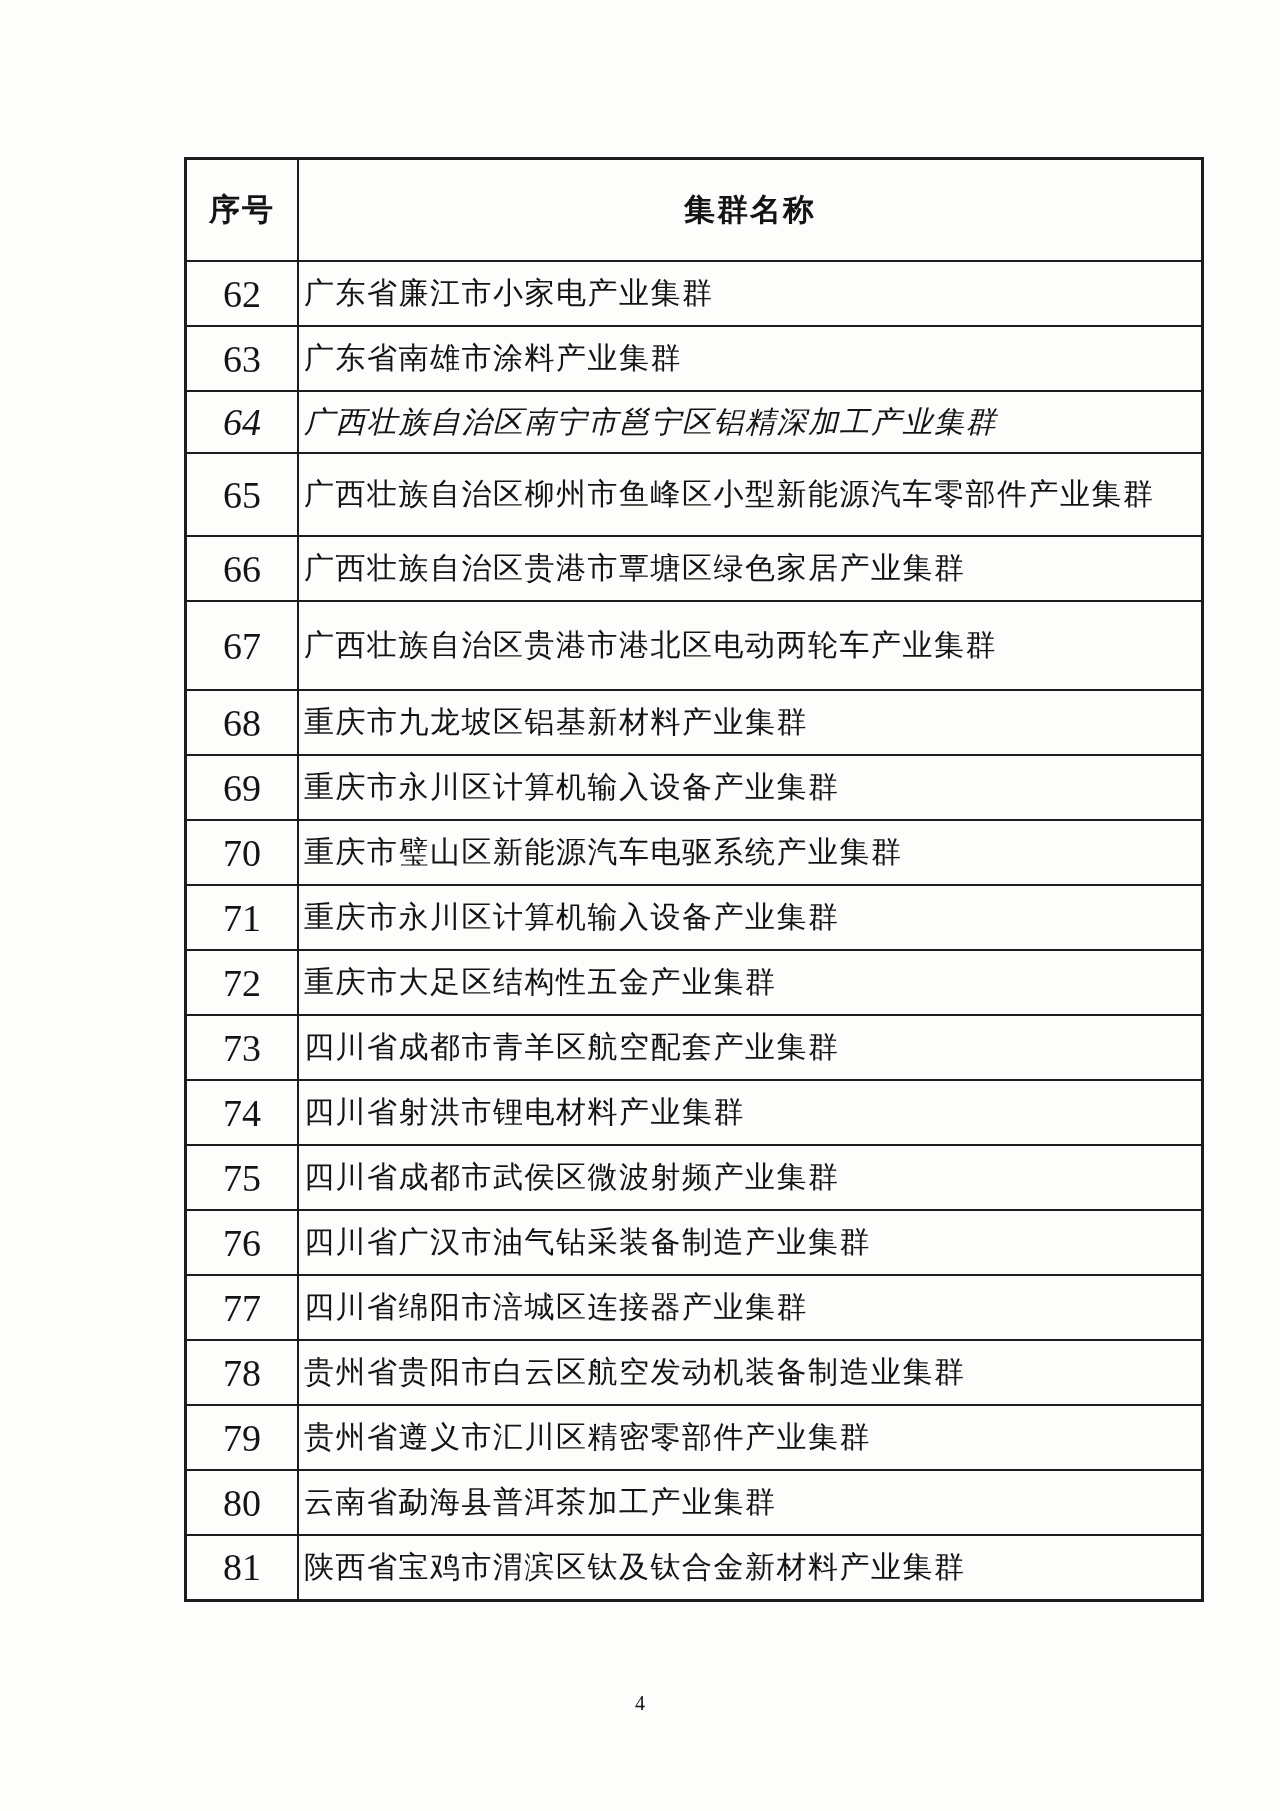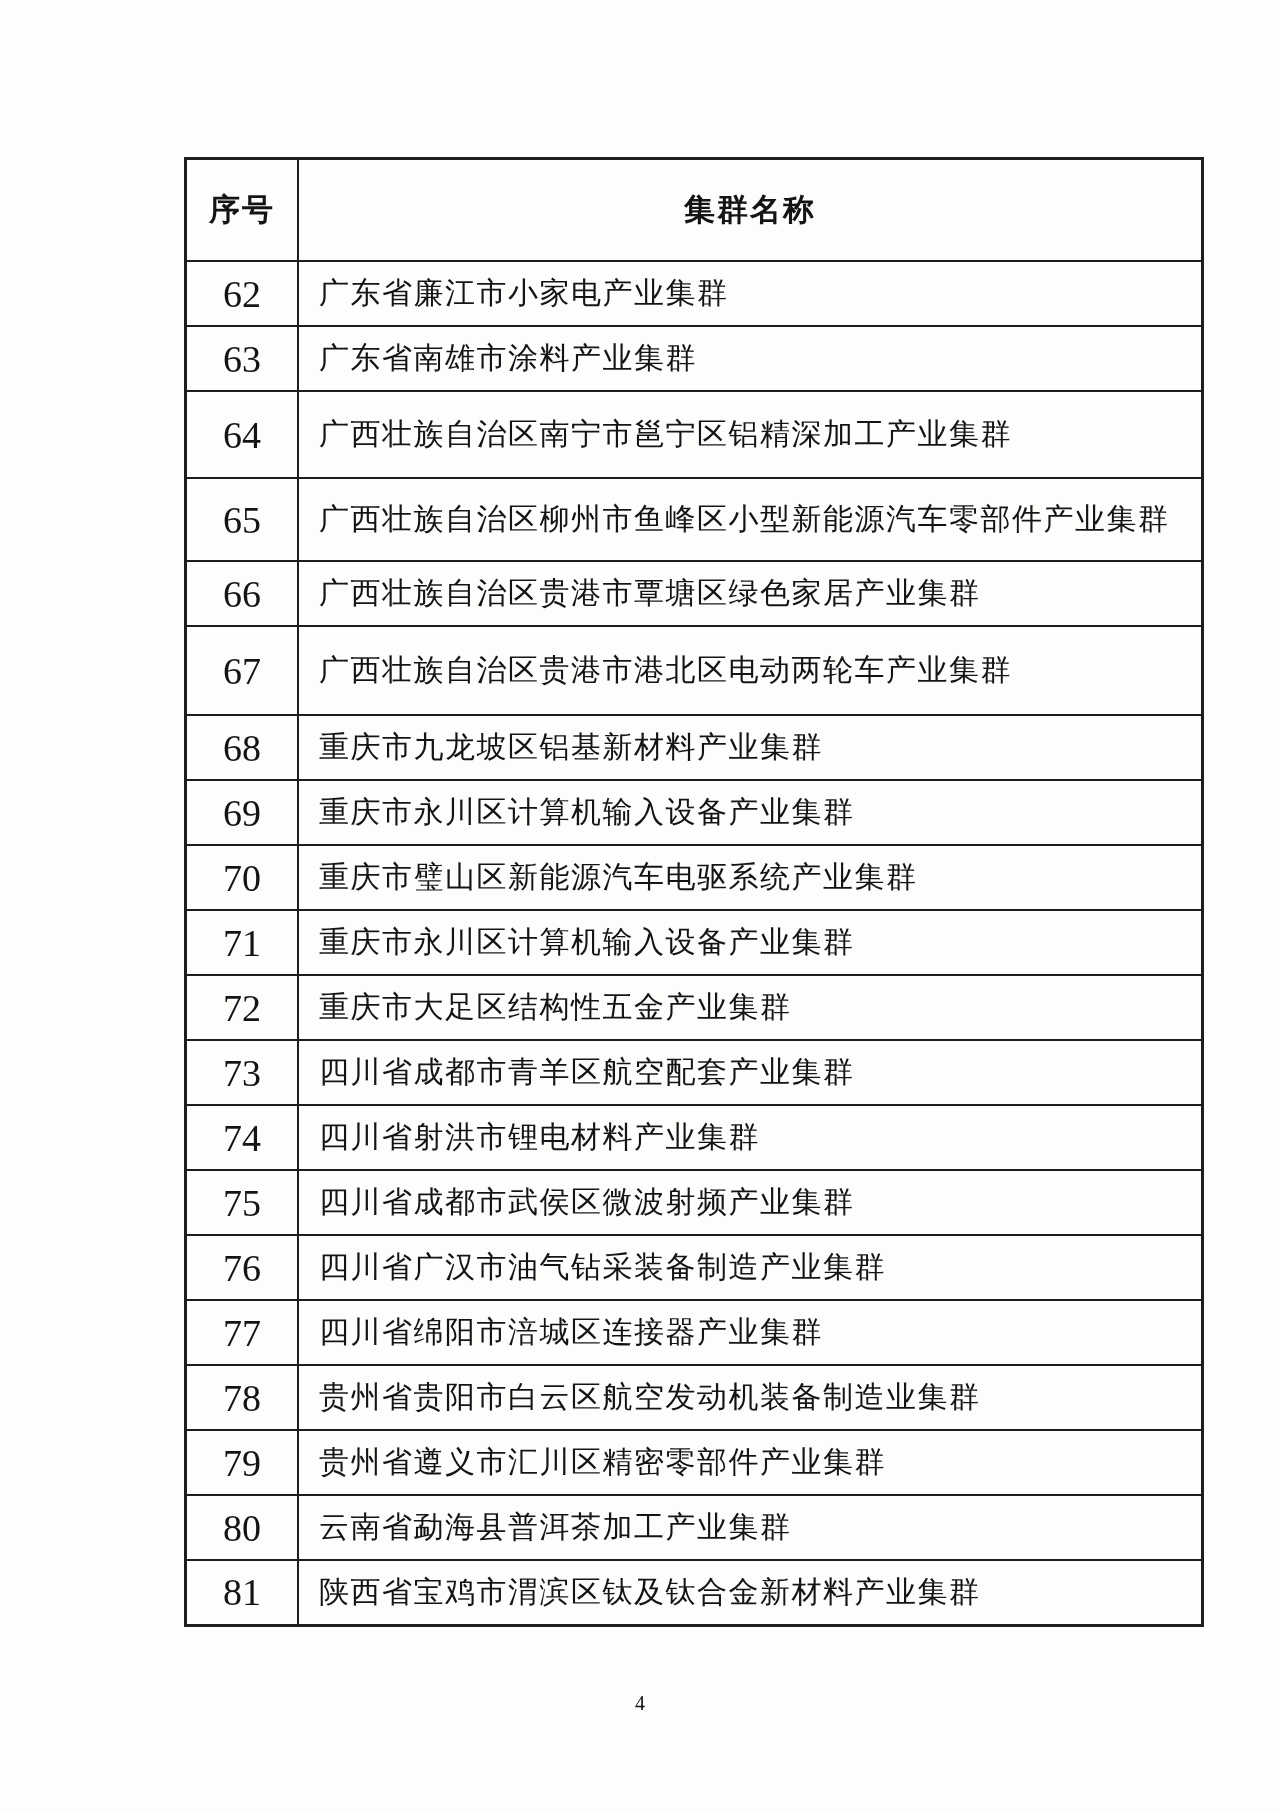--- a/index.html
+++ b/index.html
@@ -33,34 +33,34 @@
   }
   .col-index { width: 110px; }
   .header-row th {
     height: 100px;
     font-size: 31px;
     font-weight: 700;
     text-align: center;
     letter-spacing: 2px;
   }
   .trow { height: 65px; }
-  .trow:nth-child(3) { height: 87px; }
+  .trow:nth-child(3) { height: 62px; font-style: italic; }
   .trow:nth-child(4) { height: 83px; }
   .trow:nth-child(6) { height: 89px; }
   .trow td.cell-index {
     font-size: 38px;
     text-align: center;
     vertical-align: middle;
   }
   .trow td.cell-name {
     font-size: 30px;
     letter-spacing: 1.5px;
     text-align: left;
     vertical-align: middle;
-    padding-left: 20px;
+    padding-left: 5px;
     white-space: nowrap;
   }
   .page-number {
     position: absolute;
     left: 0;
     top: 1692px;
     width: 100%;
     text-align: center;
     font-size: 20px;
     color: #111;

